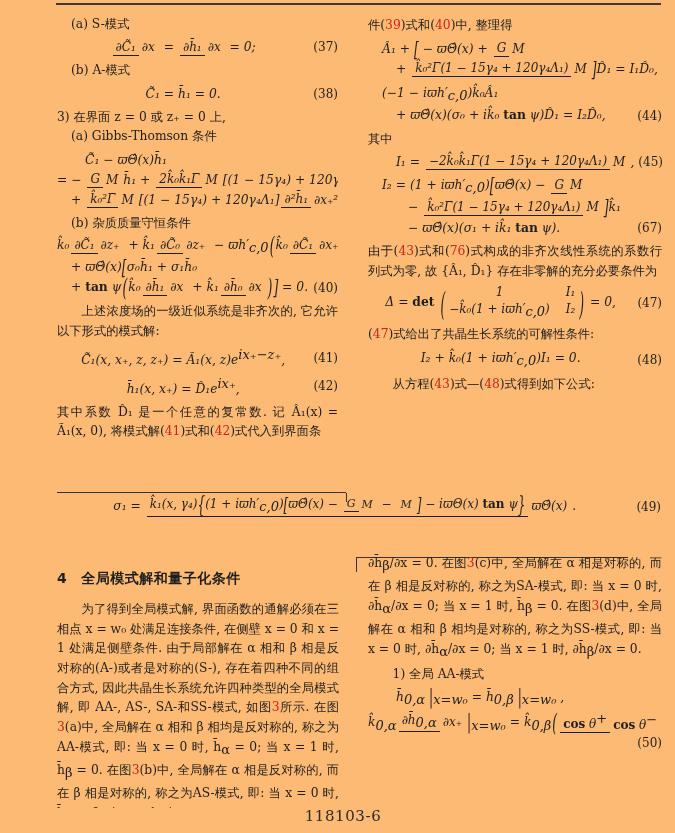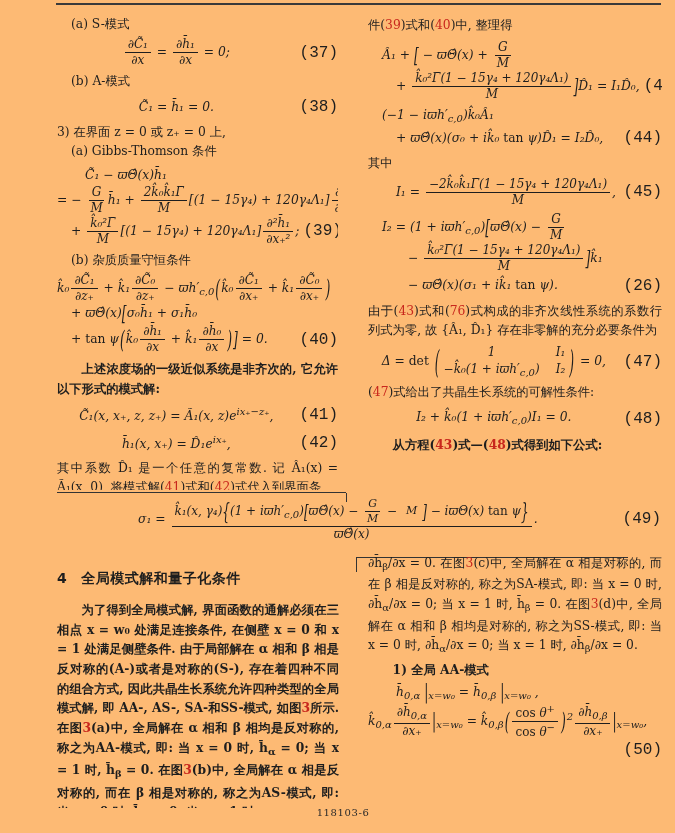--- a/index.html
+++ b/index.html
@@ -7,52 +7,52 @@
         font-family:"DejaVu Serif", serif;color:#1e1e1e;font-size:12.3px;overflow:hidden;}
   .toprule{position:absolute;left:56px;right:14px;top:3px;border-top:2px solid #3a3a3a;}
   .col{position:absolute;top:14px;line-height:1.5;}
   #colL{left:57px;width:281px;height:476px;overflow:hidden;}
   #colR{left:368px;width:294px;height:474px;overflow:hidden;}
   .item{margin:1px 0;}
   .i1{padding-left:14px;}
   .i2{padding-left:28px;}
   .i3{padding-left:40px;}
   .p{text-align:justify;line-height:1.6;margin:2px 0;}
-  .pind{text-indent:2em;font-weight:bold;}
+  .pind{text-indent:2em;}
   .meq{font-style:italic;margin:4px 0;}
   .ln{display:flex;align-items:center;white-space:nowrap;min-height:20px;}
   .sp{flex:1;}
-  .no{font-style:normal;font-size:16px;padding-left:4px;font-family:Liberation Mono, monospace;}
+  .no{font-style:normal;font-size:12px;padding-left:4px;}
   .bd{display:inline-block;}
-  .fr{display:inline-flex;flex-direction:column;align-items:center;vertical-align:middle;
+  .fr{display:inline-flex;flex-direction:row;align-items:center;vertical-align:middle;
       margin:0 2px;line-height:1.25;text-align:left;font-size:12px;}
   .fr>.n{border-bottom:1px solid currentColor;padding:0 3px;display:block;}
   .fr>.d{padding:0 3px;display:block;}
   .fr .fr{font-size:11px;}
-  sub,sup{font-size:10px;}
+  sub,sup{font-size:13px;}
   .r{color:var(--ref,#c8271d);}
-  .rm{font-style:normal;}
+  .rm{font-style:normal;font-weight:bold;}
   .bk{display:inline-block;transform:scaleY(1.6);vertical-align:-1px;}
   .bp{display:inline-block;transform:scaleY(2.0);vertical-align:-1px;margin:0 1px;}
   .bp2{display:inline-block;transform:scaleY(2.6);vertical-align:-2px;margin:0 2px;}
   .bc{display:inline-block;transform:scaleY(1.8);vertical-align:-1px;}
   .vb{display:inline-block;transform:scaleY(1.6);}
   .mat{display:inline-grid;grid-template-columns:auto auto;column-gap:16px;row-gap:1px;
        vertical-align:middle;text-align:center;font-size:12px;line-height:1.3;margin:0 2px;}
   .sepA{position:absolute;left:57px;top:492px;width:289px;border-top:1.5px solid #333;}
   .sepA::after{content:'';position:absolute;right:-1px;top:0;height:9px;border-right:1.5px solid #333;}
   .sepB{position:absolute;left:356px;top:557px;width:272px;border-top:1.5px solid #333;}
   .sepB::before{content:'';position:absolute;left:0;top:0;height:14px;border-left:1.5px solid #333;}
   .eq49{position:absolute;left:57px;top:497px;width:604px;display:flex;align-items:center;
         font-style:italic;white-space:nowrap;}
   #colL2{position:absolute;left:57px;top:568px;width:282px;height:240px;overflow:hidden;}
   #colR2{position:absolute;left:368px;top:552px;width:294px;height:244px;overflow:hidden;}
   .h4{font-family:"DejaVu Sans", sans-serif;font-weight:bold;font-size:14px;
       margin:2px 0 12px 0;letter-spacing:.5px;display:flex;gap:14px;}
-  .foot{position:absolute;left:0;right:0;top:807px;text-align:center;font-size:10px;
+  .foot{position:absolute;left:0;right:0;top:807px;text-align:center;font-size:15px;
         letter-spacing:.6px;color:#2a2a2a;margin-left:11px;}
 </style>
 </head>
 <body>
 
 <div class="page">
   <div class="toprule"></div>
 
   <div class="col" id="colL">
     <div class="item i1">(a) S-模式</div>
@@ -209,21 +209,21 @@
         </div>
       <div class="ln">
           <span class="bd i3">− <span class="fr">
               <span class="n">k̂₀²Γ̄(1 − 15γ₄ + 120γ₄Λ₁)</span>
               <span class="d">M</span>
             </span><span class="bk">]</span>k̂₁</span>
         </div>
       <div class="ln">
           <span class="bd i3">− ϖΘ̂(x)(σ₁ + ik̂₁ <span class="rm">tan</span> ψ).</span>
           <span class="sp"></span>
-          <span class="no">(26)</span>
+          <span class="no">(67)</span>
         </div>
     </div>
     <div class="p">由于(<span class="r">43</span>)式和(<span class="r">76</span>)式构成的非齐次线性系统的系数行列式为零, 故 {Â₁, D̂₁} 存在非零解的充分必要条件为</div>
     <div class="meq">
       <div class="ln">
           <span class="sp"></span>
           <span class="bd">Δ = <span class="rm">det</span> <span class="bp2">(</span><span class="mat">
               <span>1</span>
               <span>I₁</span>
               <span>−k̂₀(1 + iϖh′<sub>c,0</sub>)</span>

